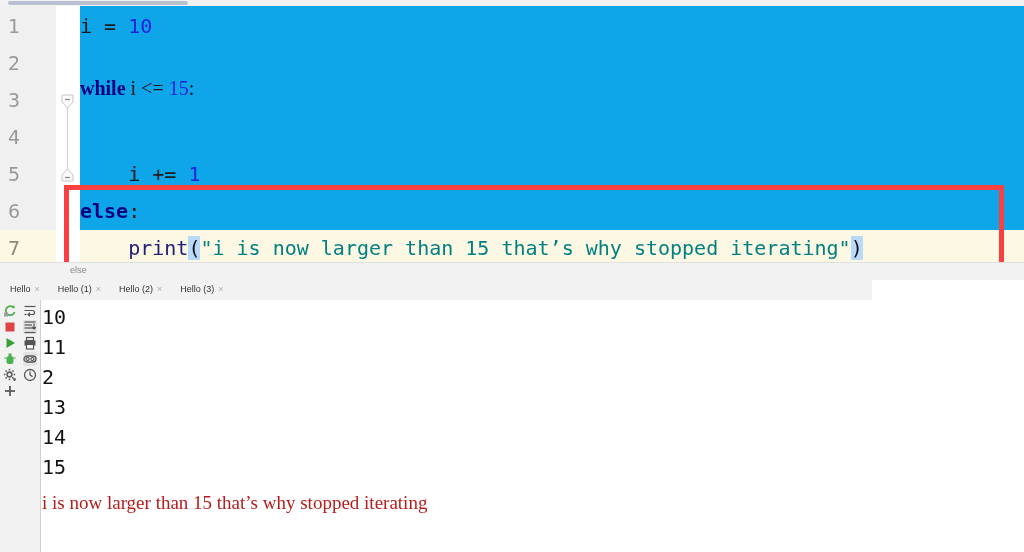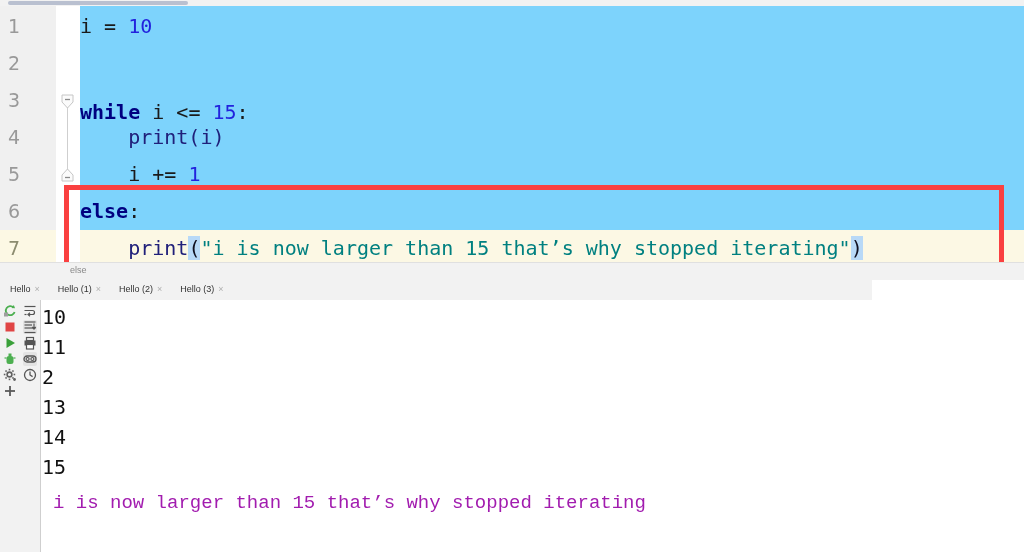--- a/index.html
+++ b/index.html
@@ -32,21 +32,21 @@
     position: absolute; left: 0; top: 0; width: 56px; height: 256px;
     background: #f0f0f0;
     border-right: 1px solid #e4e4e4;
   }
   #fold-strip {
     position: absolute; left: 56px; top: 0; width: 24px; height: 256px;
     background: #ffffff;
   }
   #code-area {
     position: absolute; left: 80px; top: 0; right: 0; height: 256px;
-    background: #7dd3fc;
+    background: #0ea5e9;
   }
 
   .ln {
     position: absolute; left: 0; width: 42px;
     text-align: left; padding-left: 8px;
     box-sizing: border-box;
     height: 37px; line-height: 37px;
     font-family: "DejaVu Sans", sans-serif;
     font-size: 19px; color: #999999;
   }
@@ -147,24 +147,23 @@
   }
   .out-line {
     position: absolute; left: 2px;
     font-size: 20px; color: #111111;
     height: 30px; line-height: 30px;
     white-space: pre;
     font-family: "DejaVu Sans Mono", monospace;
   }
   .out-final {
     position: absolute; left: 2px;
-    font-size: 19px; color: #a21caf;
+    font-size: 19px; color: #b91c1c;
     white-space: pre;
-    font-family: Liberation Mono, monospace;
-    margin-left: 11px;
+    font-family: Liberation Serif, serif;
   }
 </style>
 </head>
 <body>
 
 <div id="top-strip">
   <div id="top-scroll-thumb"></div>
 </div>
 
 <div id="editor">
@@ -188,22 +187,21 @@
       <div class="fold-marker" style="top: 161.5px;">
         <svg width="15" height="15" viewBox="0 0 15 15">
           <path d="M7.5 1 L13 7 v6 H2 V7 Z" fill="#fbfbfb" stroke="#c6c6c6" stroke-width="1"></path>
           <line x1="5" y1="9.5" x2="10" y2="9.5" stroke="#8a8a8a" stroke-width="1.3"></line>
         </svg>
       </div>
     </div>
   <div id="code-area">
       <div class="code-line" style="top: 2px;"><span class="plain">i = </span><span class="num">10</span></div>
       <div class="code-line" style="top: 39px;"></div>
-      <div class="code-line" style="top: 88px;"><span class="kw">while</span><span class="plain"> i &lt;= </span><span class="num">15</span><span class="plain">:</span></div>
-      <div class="code-line" style="top: 113px;"><span class="fn">    print(i)</span></div>
+      <div class="code-line" style="top: 64px; font-family: Liberation Serif, serif;"><span class="kw">while</span><span class="plain"> i &lt;= </span><span class="num">15</span><span class="plain">:</span></div>
       <div class="code-line" style="top: 150px;"><span class="plain">    i += </span><span class="num">1</span></div>
       <div class="code-line" style="top: 187px;"><span class="kw">else</span><span class="plain">:</span></div>
       <div class="code-line active-row" style="top: 224px;"><span class="fn">    print</span><span class="brkt">(</span><span class="str">"i is now larger than 15 that’s why stopped iterating"</span><span class="brkt">)</span></div>
     </div>
 </div>
 
 <div class="redbox" id="redbox-else"></div>
 <div class="redbox" id="redbox-output"></div>
 
 <div id="breadcrumb-bar">

